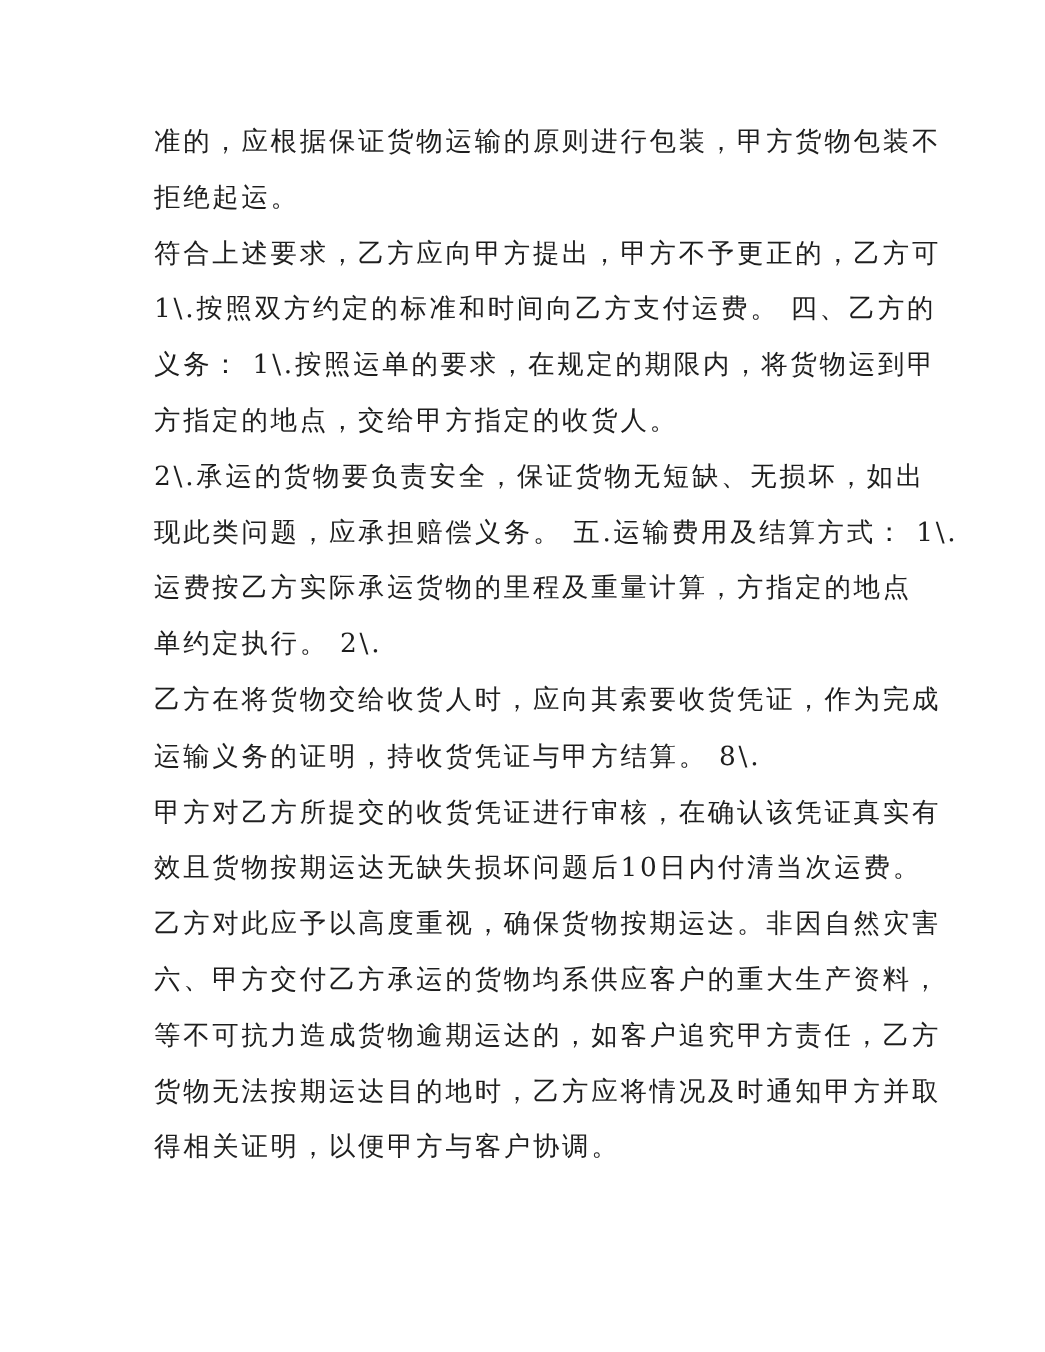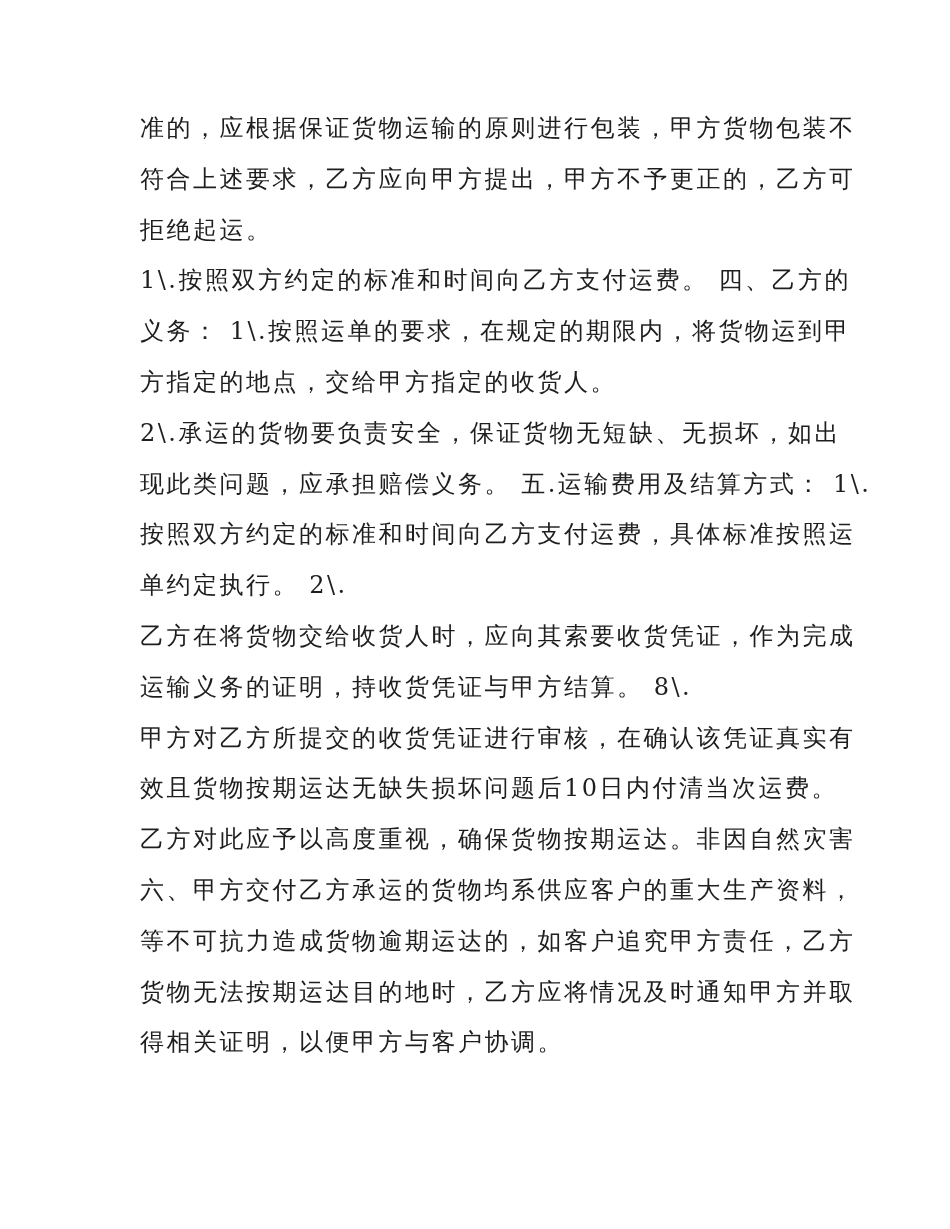--- a/index.html
+++ b/index.html
@@ -37,28 +37,28 @@
       line-height: 46px;
       white-space: nowrap;
     }
   </style>
 </head>
 <body>
 
 <div class="page">
   <div class="body-text">
     <span class="line">准的，应根据保证货物运输的原则进行包装，甲方货物包装不</span>
+    <span class="line">拒绝起运。</span>
     <span class="line">符合上述要求，乙方应向甲方提出，甲方不予更正的，乙方可</span>
-    <span class="line">拒绝起运。</span>
     <span class="line">1\.按照双方约定的标准和时间向乙方支付运费。 四、乙方的</span>
     <span class="line">义务： 1\.按照运单的要求，在规定的期限内，将货物运到甲</span>
     <span class="line">方指定的地点，交给甲方指定的收货人。</span>
     <span class="line">2\.承运的货物要负责安全，保证货物无短缺、无损坏，如出</span>
     <span class="line">现此类问题，应承担赔偿义务。 五.运输费用及结算方式： 1\.</span>
-    <span class="line">按照双方约定的标准和时间向乙方支付运费，具体标准按照运</span>
+    <span class="line">运费按乙方实际承运货物的里程及重量计算，方指定的地点</span>
     <span class="line">单约定执行。 2\.</span>
     <span class="line">乙方在将货物交给收货人时，应向其索要收货凭证，作为完成</span>
     <span class="line">运输义务的证明，持收货凭证与甲方结算。 8\.</span>
     <span class="line">甲方对乙方所提交的收货凭证进行审核，在确认该凭证真实有</span>
     <span class="line">效且货物按期运达无缺失损坏问题后10日内付清当次运费。</span>
     <span class="line">乙方对此应予以高度重视，确保货物按期运达。非因自然灾害</span>
     <span class="line">六、甲方交付乙方承运的货物均系供应客户的重大生产资料，</span>
     <span class="line">等不可抗力造成货物逾期运达的，如客户追究甲方责任，乙方</span>
     <span class="line">货物无法按期运达目的地时，乙方应将情况及时通知甲方并取</span>
     <span class="line">得相关证明，以便甲方与客户协调。</span>

